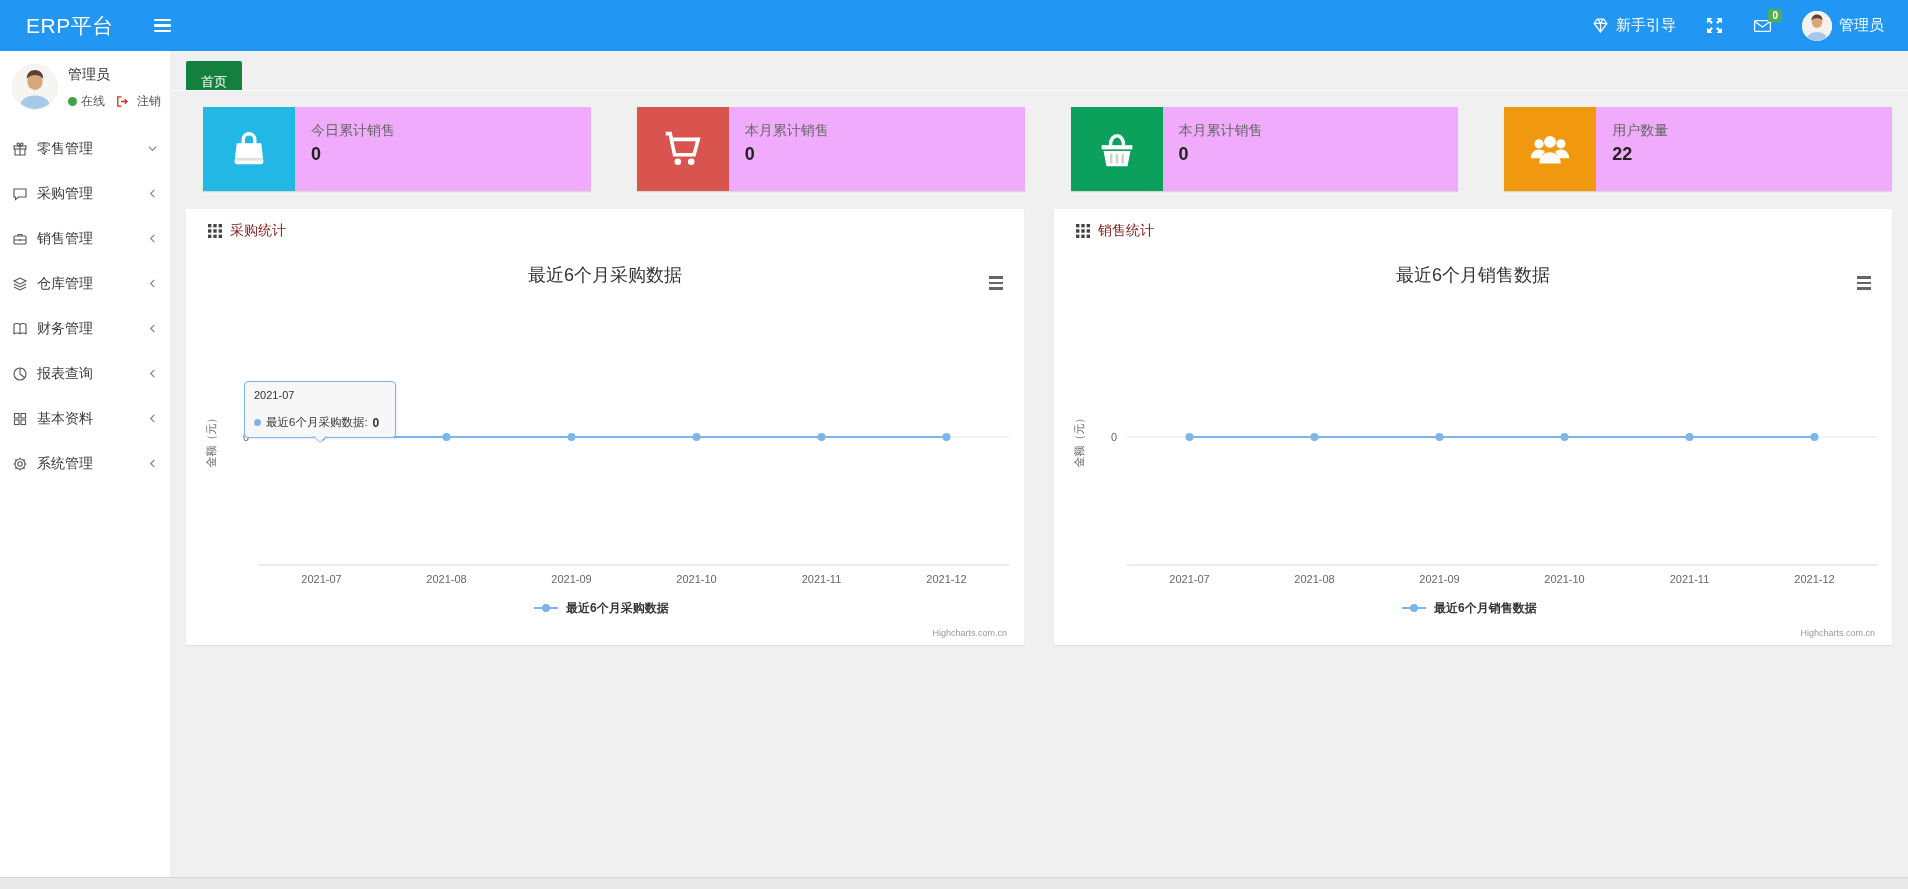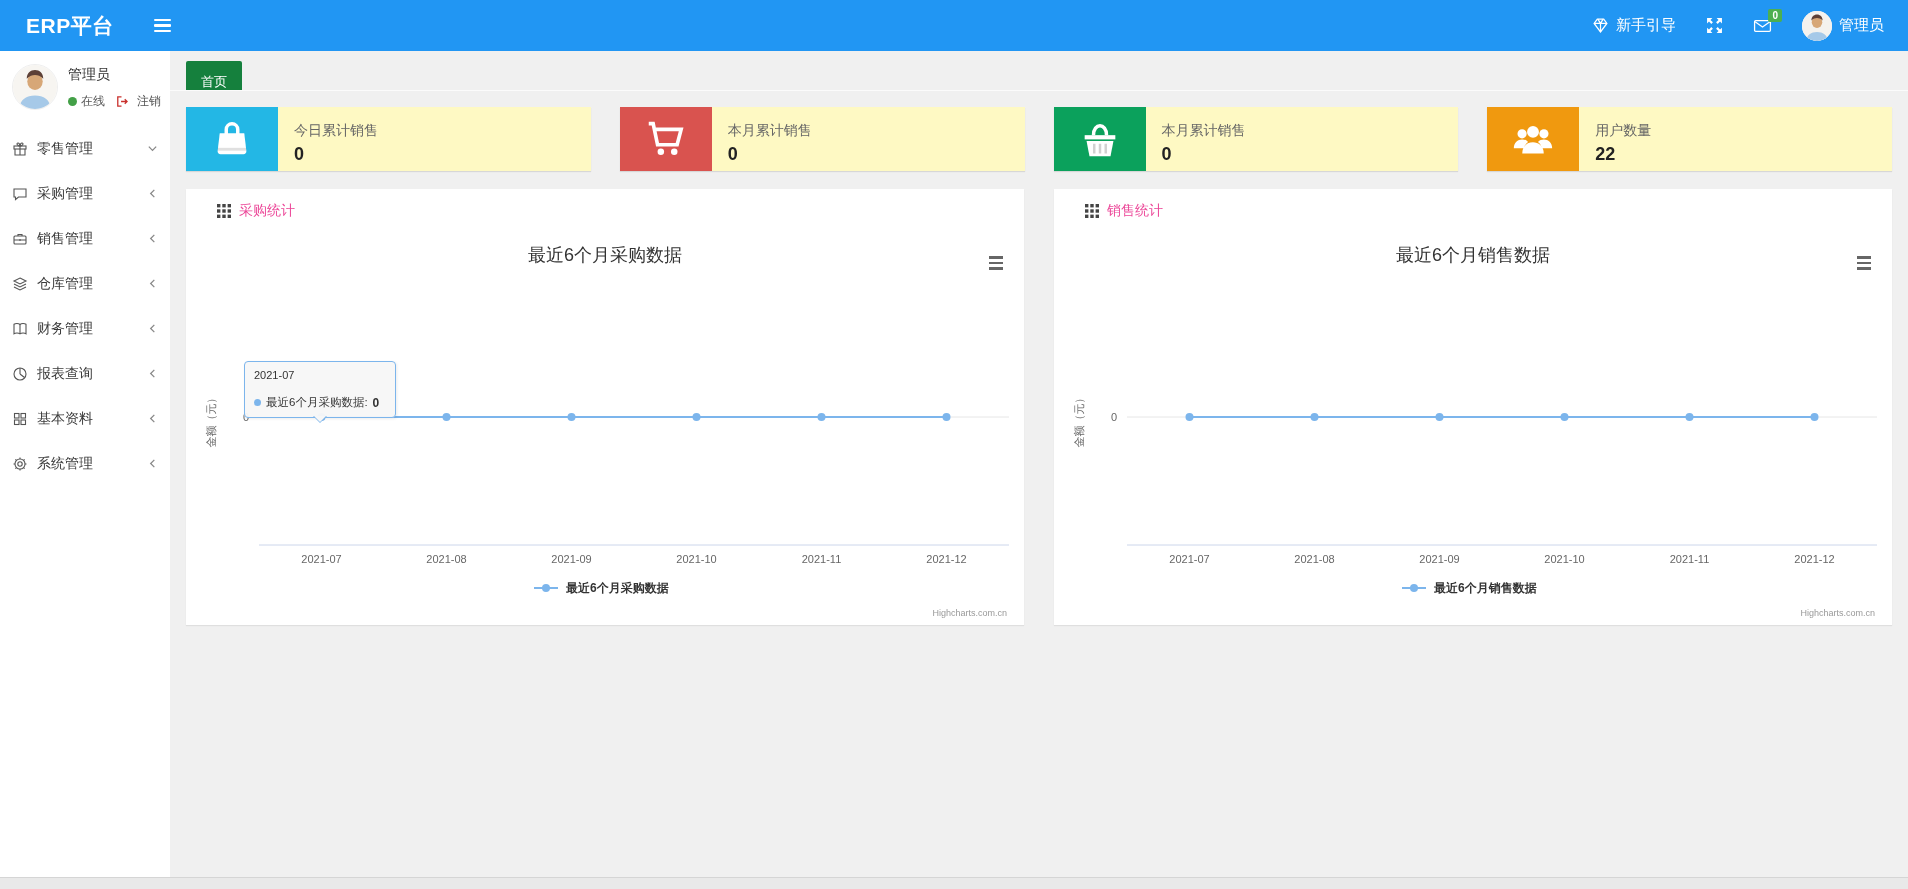--- a/index.html
+++ b/index.html
@@ -2,21 +2,21 @@
 <html><head>
 <meta charset="utf-8">
 <style>
   * { box-sizing: border-box; margin: 0; padding: 0; }
   html,body { width:1908px; height:889px; overflow:hidden;
     font-family:"Liberation Sans","DejaVu Sans",sans-serif; background:#f0f0f0; }
 
   
   .navbar { height:51px; background:#2196f3; display:flex; align-items:center;
     color:#fff; padding:0 24px 0 26px; }
-  .brand { font-size:21px; font-weight:bold; letter-spacing:.5px; margin-right:40px; }
+  .brand { font-size:21px; font-weight:normal; letter-spacing:.5px; margin-right:40px; }
   .nav-burger { display:inline-flex; flex-direction:column; gap:3px; cursor:pointer; }
   .nav-burger span { width:17px; height:2.5px; background:#fff; border-radius:1px; }
   .nav-right { margin-left:auto; display:flex; align-items:center; gap:30px; font-size:15px; }
   .nav-item { display:flex; align-items:center; gap:7px; cursor:pointer; }
   .mail-wrap { position:relative; }
   .mail-badge { position:absolute; top:-9px; right:-10px; background:#4caf50; color:#fff;
     font-size:10px; line-height:13px; padding:0 4px; border-radius:2px; font-weight:bold; }
   .avatar { width:30px; height:30px; border-radius:50%; overflow:hidden; background:#fdfdfd; }
   .avatar svg { display:block; }
 
@@ -46,31 +46,31 @@
   
   .main { flex:1; display:flex; flex-direction:column; overflow:hidden; }
   .crumb-bar { height:40px; background:#f0f0f0; border-bottom:1px solid #fbfbfb;
     display:flex; align-items:flex-end; padding-left:16px; }
   .crumb-tab { height:29px; background:#15803d; color:#fff; font-size:13px;
     display:flex; align-items:center; gap:12px; padding:0 15px;
     border-radius:2px 2px 0 0; cursor:pointer;flex-direction:column; }
   .content { padding:16px 16px 0; }
 
   .cards-row { display:flex; gap:29px; margin-bottom:18px; }
-  .stat-card { flex:1; height:64px; background:#fef9c3; display:flex;
-    box-shadow:0 1px 1px rgba(0,0,0,.10); }
+  .stat-card { flex:1; height:84px; background:#f0abfc; display:flex;
+    box-shadow:0 1px 1px rgba(0,0,0,.10);margin-left:17px; }
   .stat-icon { width:92px; flex:none; display:flex; align-items:center; justify-content:center; }
   .stat-info { padding:15px 16px; }
   .stat-label { font-size:14px; color:#666; }
   .stat-value { font-size:18px; font-weight:bold; color:#222; margin-top:4px; }
 
   .charts-row { display:flex; gap:30px; }
   .panel { flex:1; height:436px; background:#fff; box-shadow:0 1px 1px rgba(0,0,0,.07); }
-  .panel-header { padding:13px 31px 11px; display:flex; align-items:center; gap:8px;
-    font-size:14px; color:#ec4899; }
+  .panel-header { padding:13px 22px 11px; display:flex; align-items:center; gap:8px;
+    font-size:14px; color:#7f1d1d; }
   .panel-body { position:relative; padding:0 15px; }
   .chart-title { text-align:center; font-size:18px; color:#333; padding-top:12px; height:37px; }
   .export-btn { position:absolute; right:18px; top:22px; display:flex; flex-direction:column;
     gap:3px; cursor:pointer; padding:3px; }
   .export-btn span { width:14px; height:2.5px; background:#666; }
   .chart-canvas svg { display:block; margin-top:4px; }
 
   .hc-tooltip { position:absolute; left:58px; top:130px; width:152px;
     background:rgba(247,247,247,.96); border:1px solid #7cb5ec; border-radius:4px;
     padding:7px 9px; font-size:11px; color:#333; box-shadow:1px 1px 3px rgba(0,0,0,.08); }

